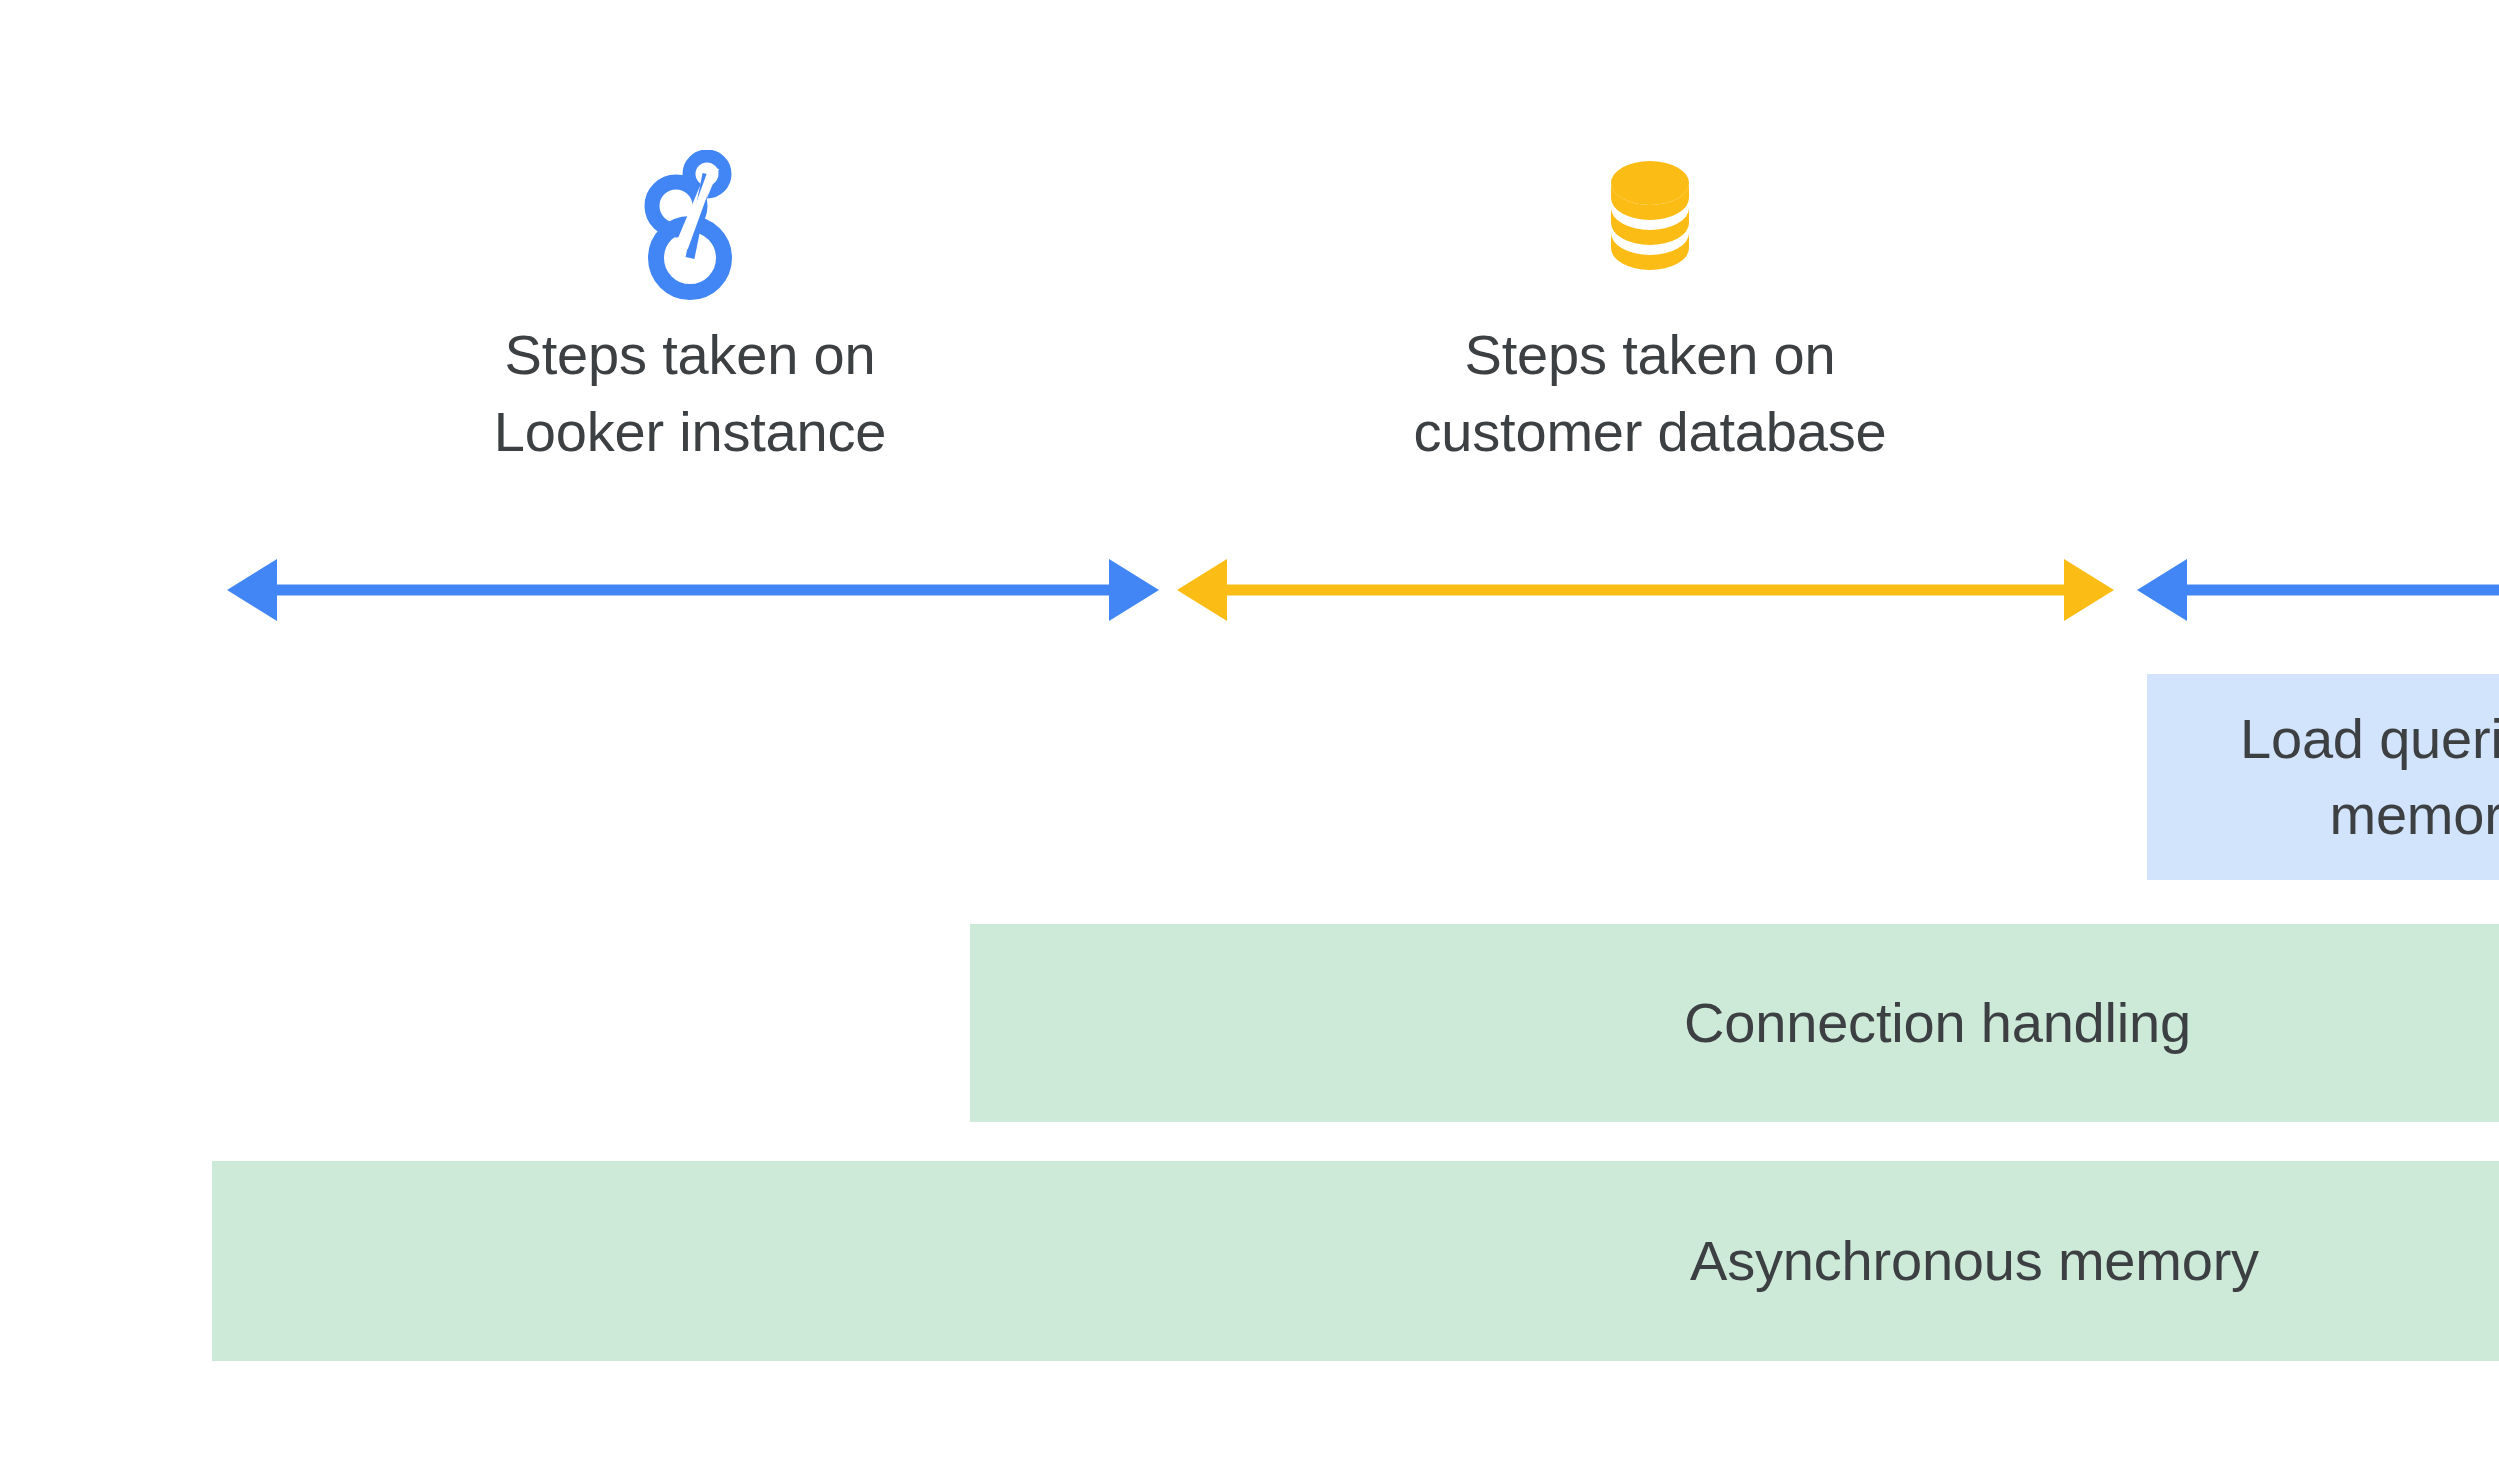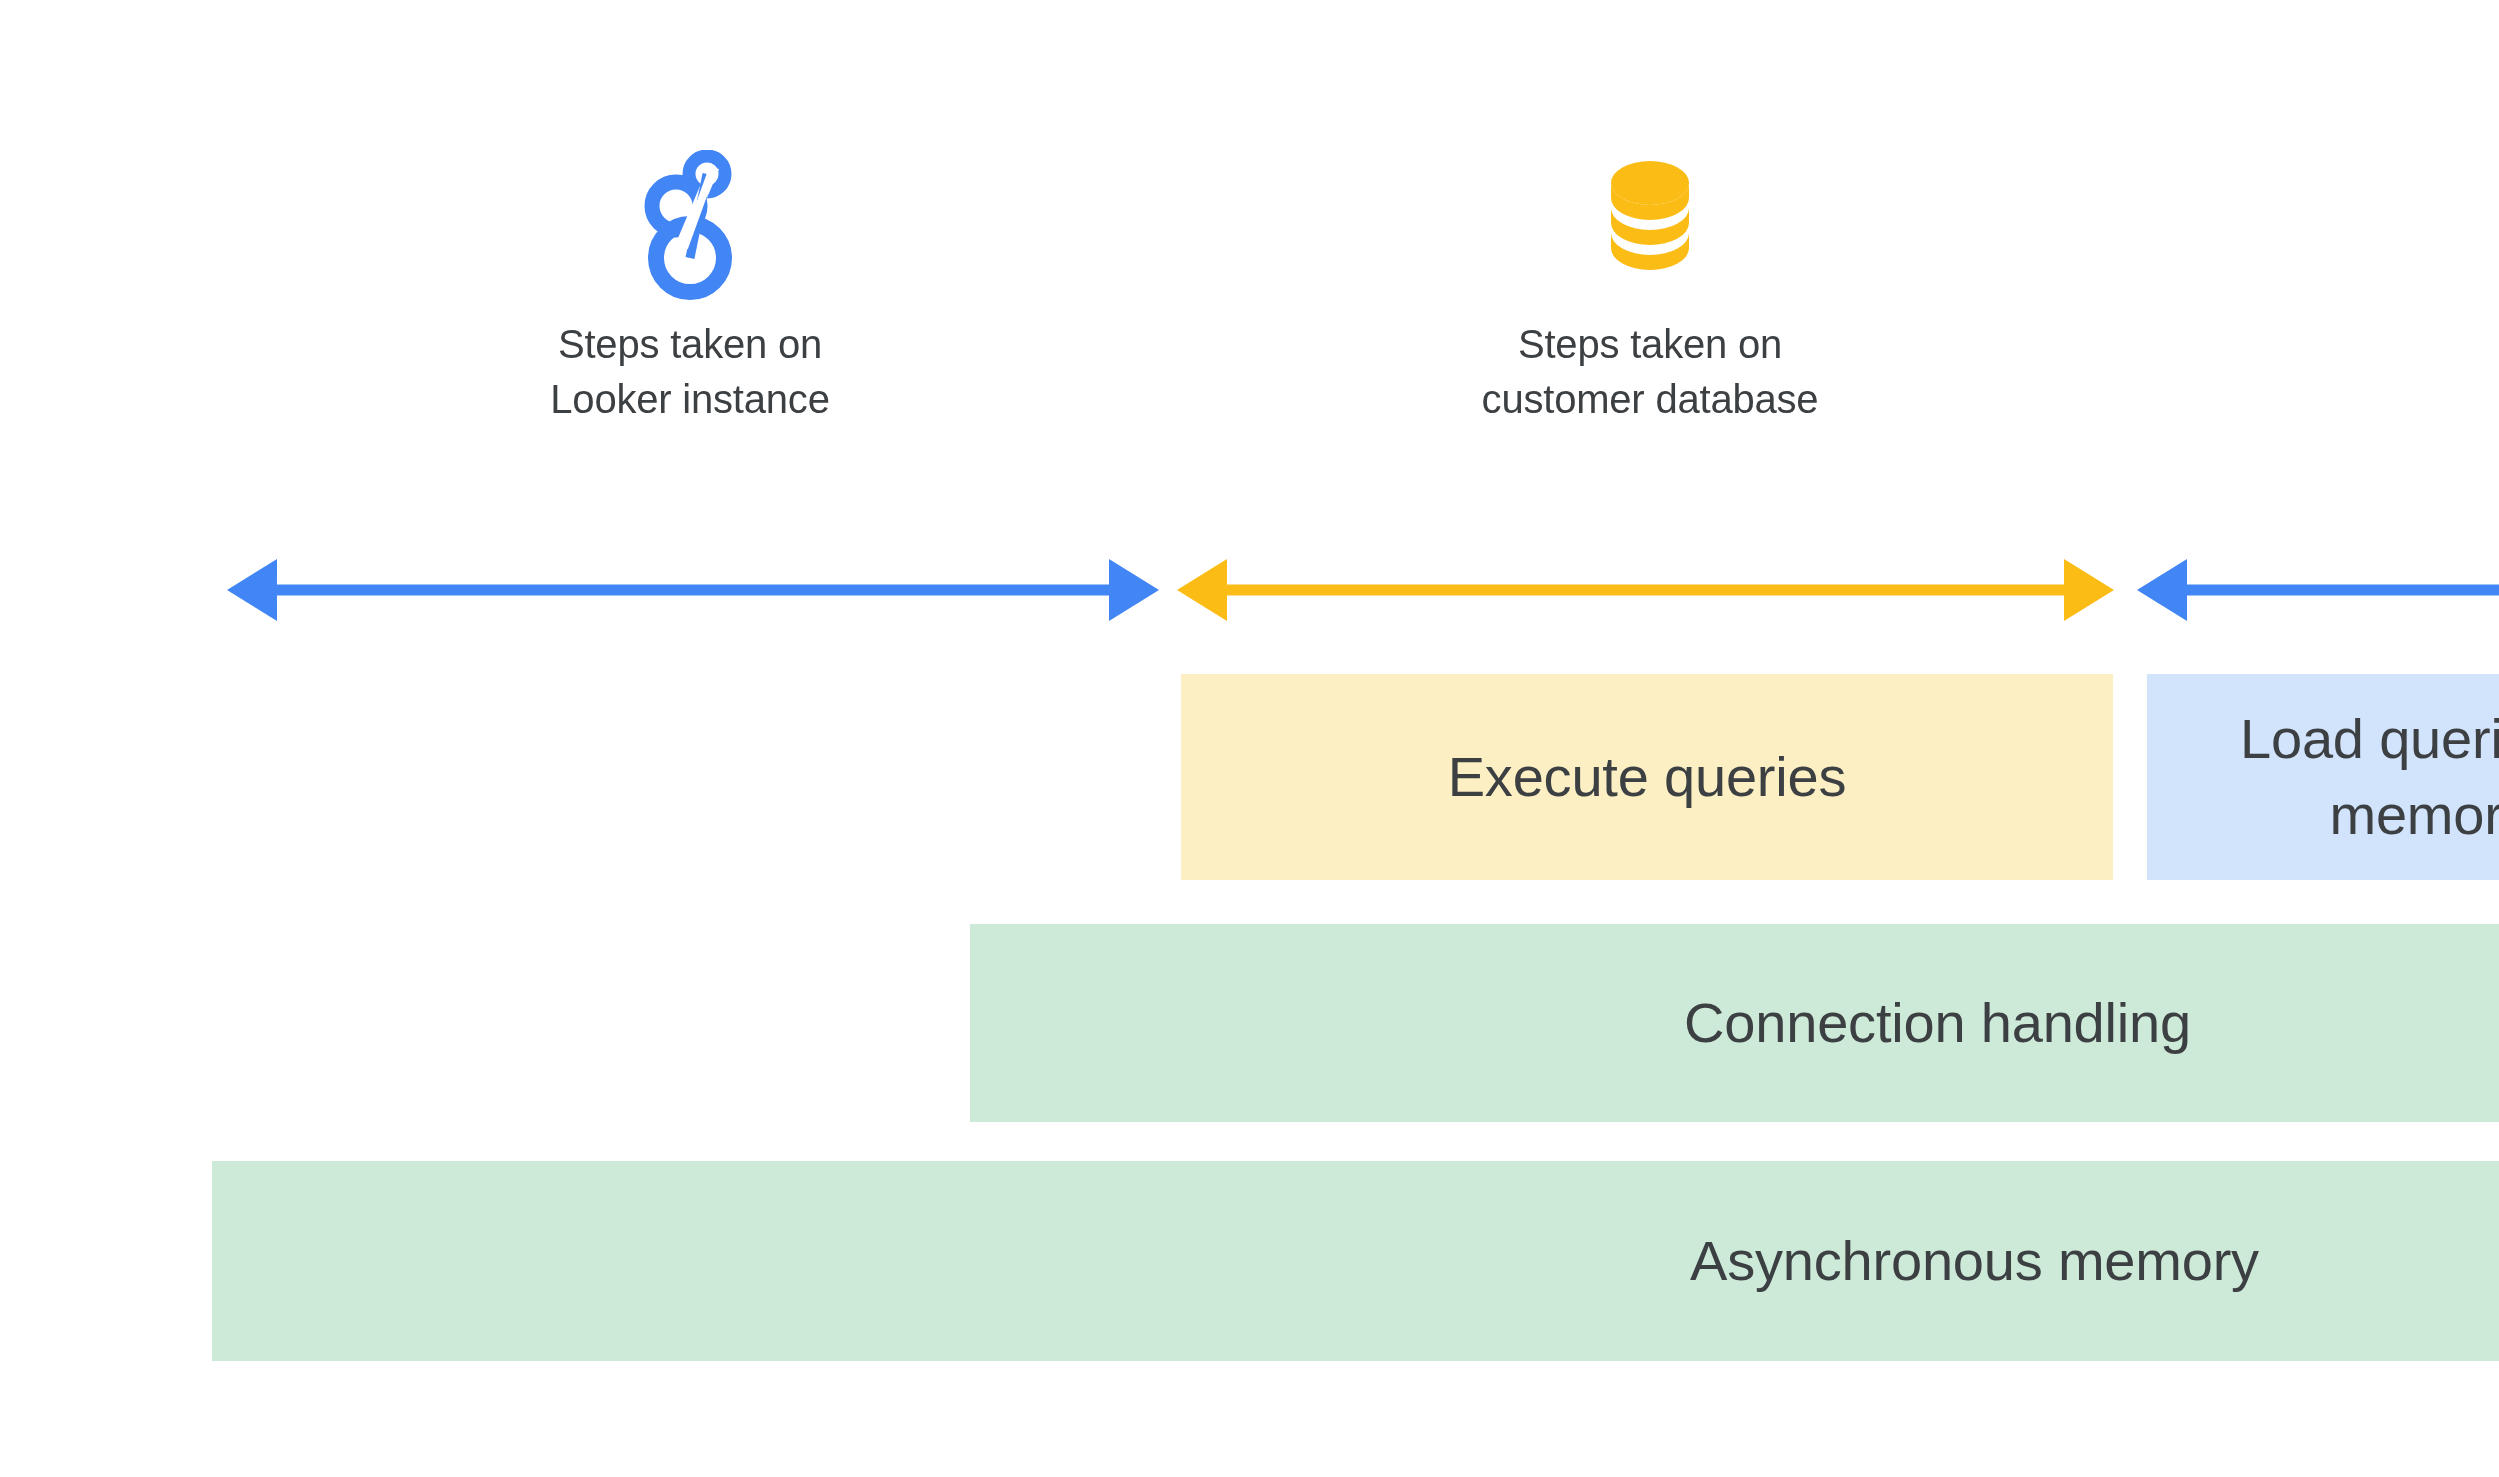--- a/index.html
+++ b/index.html
@@ -22,21 +22,21 @@
   .legend-group {
     position: absolute;
     text-align: center;
   }
   .legend-icon {
     display: block;
     margin: 0 auto;
   }
   .legend-caption {
     margin-top: 17px;
-    font-size: 40px;
+    font-size: 56px;
     line-height: 1.37;
     color: #3c4043;
     white-space: pre-line;
     letter-spacing: -0.2px;
   }
 
   
   .arrow-band {
     position: absolute;
     height: 80px;
@@ -121,23 +121,20 @@
   </div>
 
   <div class="arrow-band" style="left:2137px; top:550px; width:1610px;">
     <svg class="arrow-svg" width="1610" height="80" viewBox="0 0 3220 160">
       <line x1="95" y1="80" x2="3125" y2="80" stroke="#4285f4" stroke-width="22"></line>
       <polygon points="0,80 100,18 100,142" fill="#4285f4"></polygon>
       <polygon points="3220,80 3120,18 3120,142" fill="#4285f4"></polygon>
     </svg>
   </div>
 
-  <div class="phase-box box-yellow" style="left:1181px; top:674px; width:932px; height:206px;">
-    <span>Execute queries</span>
-  </div>
 
   <div class="phase-box box-blue" style="left:2147px; top:674px; width:566px; height:206px;">
     <span>Load queries in
 memory</span>
   </div>
 
 
   <div class="phase-box box-green" style="left:970px; top:924px; width:1935px; height:198px;">
     <span>Connection handling</span>
   </div>

